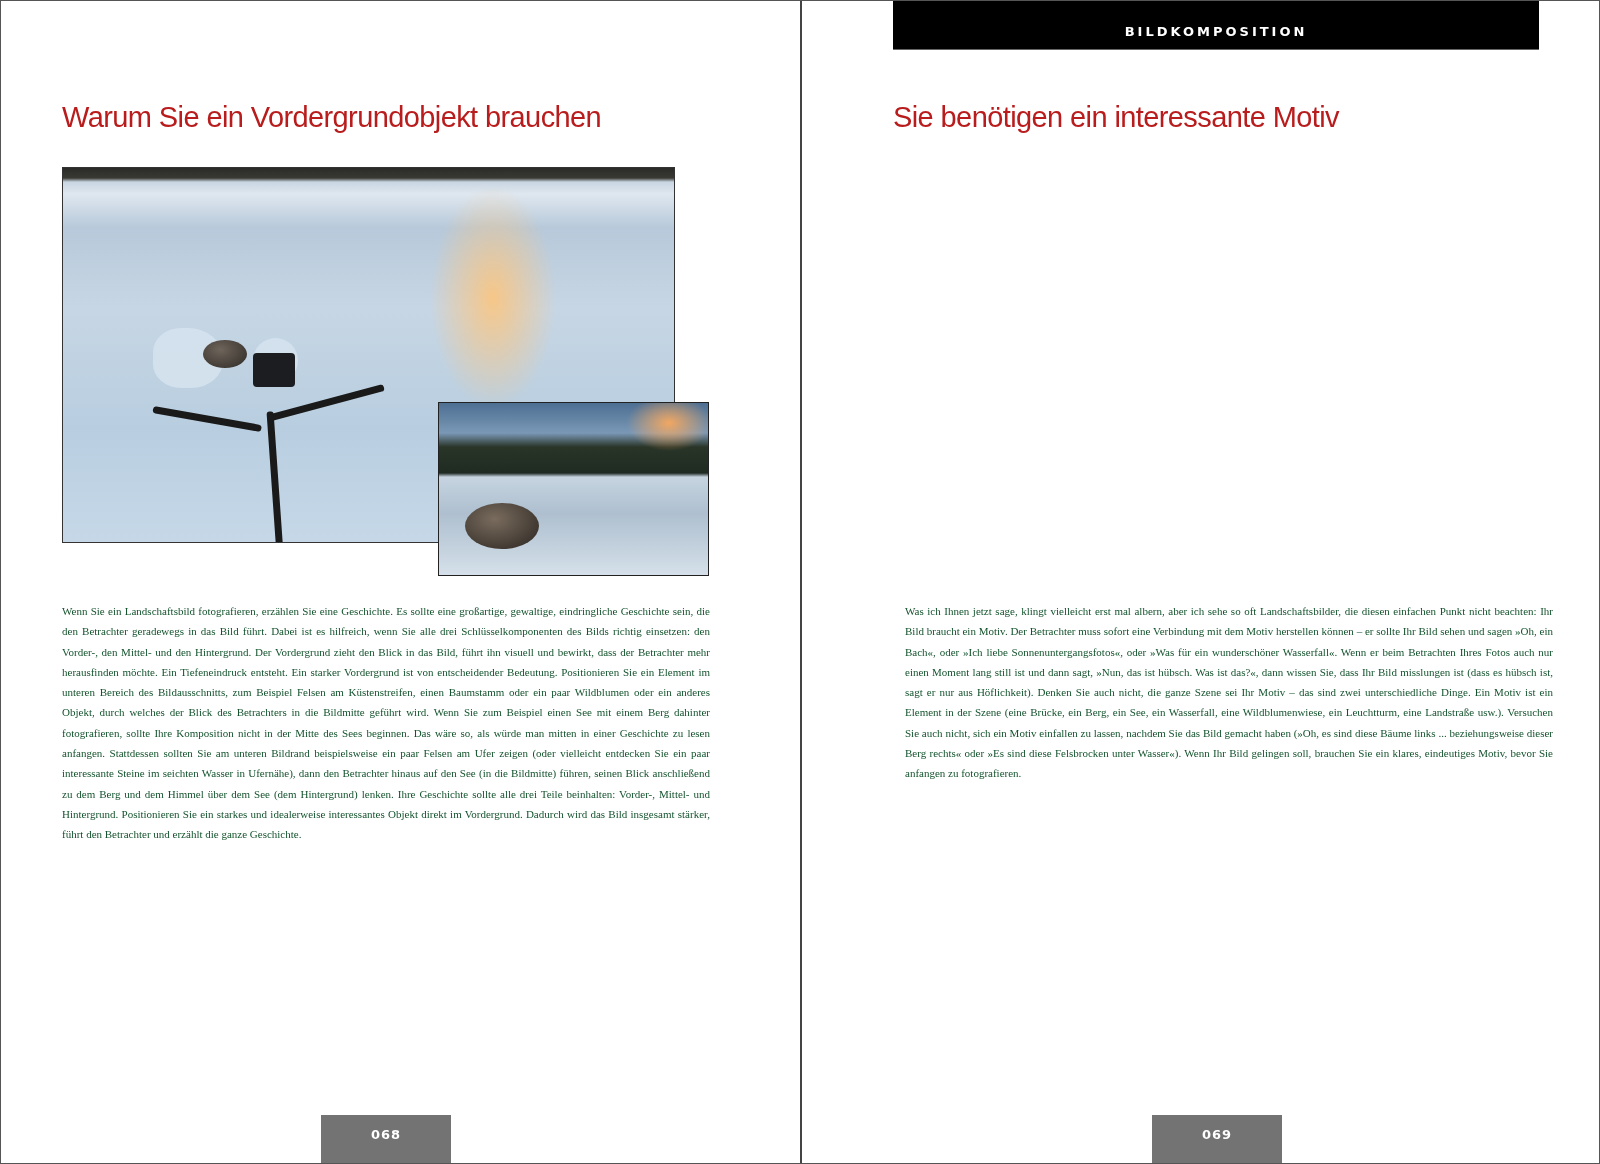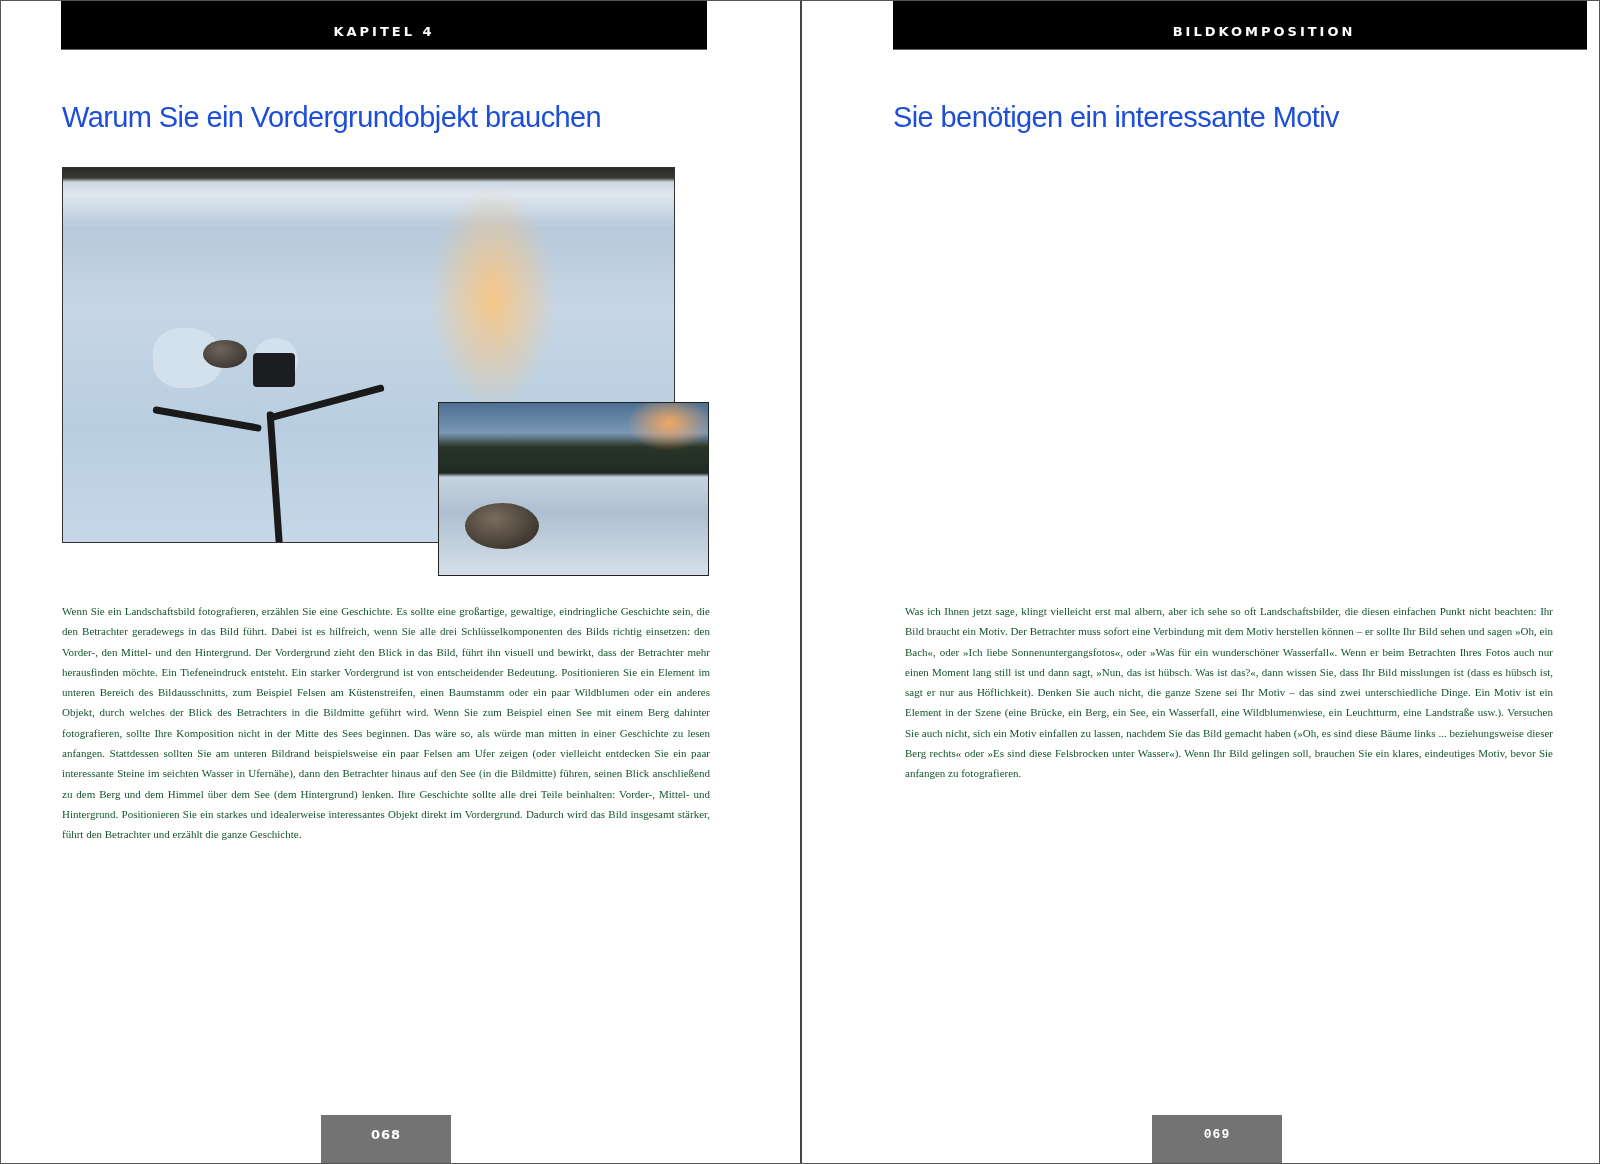--- a/index.html
+++ b/index.html
@@ -13,26 +13,26 @@
     .page-right { left: 800px; width: 800px; }
     .spine { position: absolute; left: 799px; top: 0; width: 2px; height: 1164px; background: #444; }
 
     .running-head {
       position: absolute; top: 0; height: 48px; background: #000;
       color: #fff; font-family: "DejaVu Sans", sans-serif; font-weight: bold;
       font-size: 13px; letter-spacing: 3px; text-align: center; line-height: 62px;
       border-bottom: 1px solid #666;
     }
     .page-left .running-head { left: 60px; width: 646px; }
-    .page-right .running-head { left: 92px; width: 646px; padding-left: 48px; }
+    .page-right .running-head { left: 92px; width: 646px; }
 
     .section-title {
       position: absolute; top: 100px; margin: 0;
       font-family: "Liberation Sans", sans-serif; font-weight: normal;
-      font-size: 29px; color: #1d4ed8; letter-spacing: -0.6px;
+      font-size: 29px; color: #b91c1c; letter-spacing: -0.6px;
     }
     .page-left .section-title { left: 61px; }
     .page-right .section-title { left: 92px; }
 
     .photo { position: absolute; border: 1px solid #333; box-sizing: border-box; overflow: hidden; }
 
     
     .photo-ice {
       left: 61px; top: 166px; width: 613px; height: 376px;
       background:
@@ -64,27 +64,26 @@
     }
     .page-left .body-text { left: 61px; width: 648px; }
     .page-right .body-text { left: 104px; width: 648px; }
 
     .folio {
       position: absolute; top: 1114px; width: 130px; height: 50px; background: #737373; color: #fff;
       font-family: "DejaVu Sans", sans-serif; font-weight: bold; font-size: 13px; letter-spacing: 1px;
       text-align: center; line-height: 40px;
     }
     .page-left .folio { left: 320px; }
-    .page-right .folio { left: 351px; font-family: Liberation Mono, monospace; }
+    .page-right .folio { left: 351px; }
   </style>
 </head>
 <body>
 
 <div class="page page-left">
-  <div class="running-head">KAPITEL 4</div>
   <h2 class="section-title">Warum Sie ein Vordergrundobjekt brauchen</h2>
 
   <div class="photo photo-ice">
     <div class="ice-snow1"></div>
     <div class="ice-snow2"></div>
     <div class="rock1"></div>
     <div class="tripod-leg leg-a"></div>
     <div class="tripod-leg leg-b"></div>
     <div class="tripod-leg leg-c"></div>
     <div class="camera"></div>

